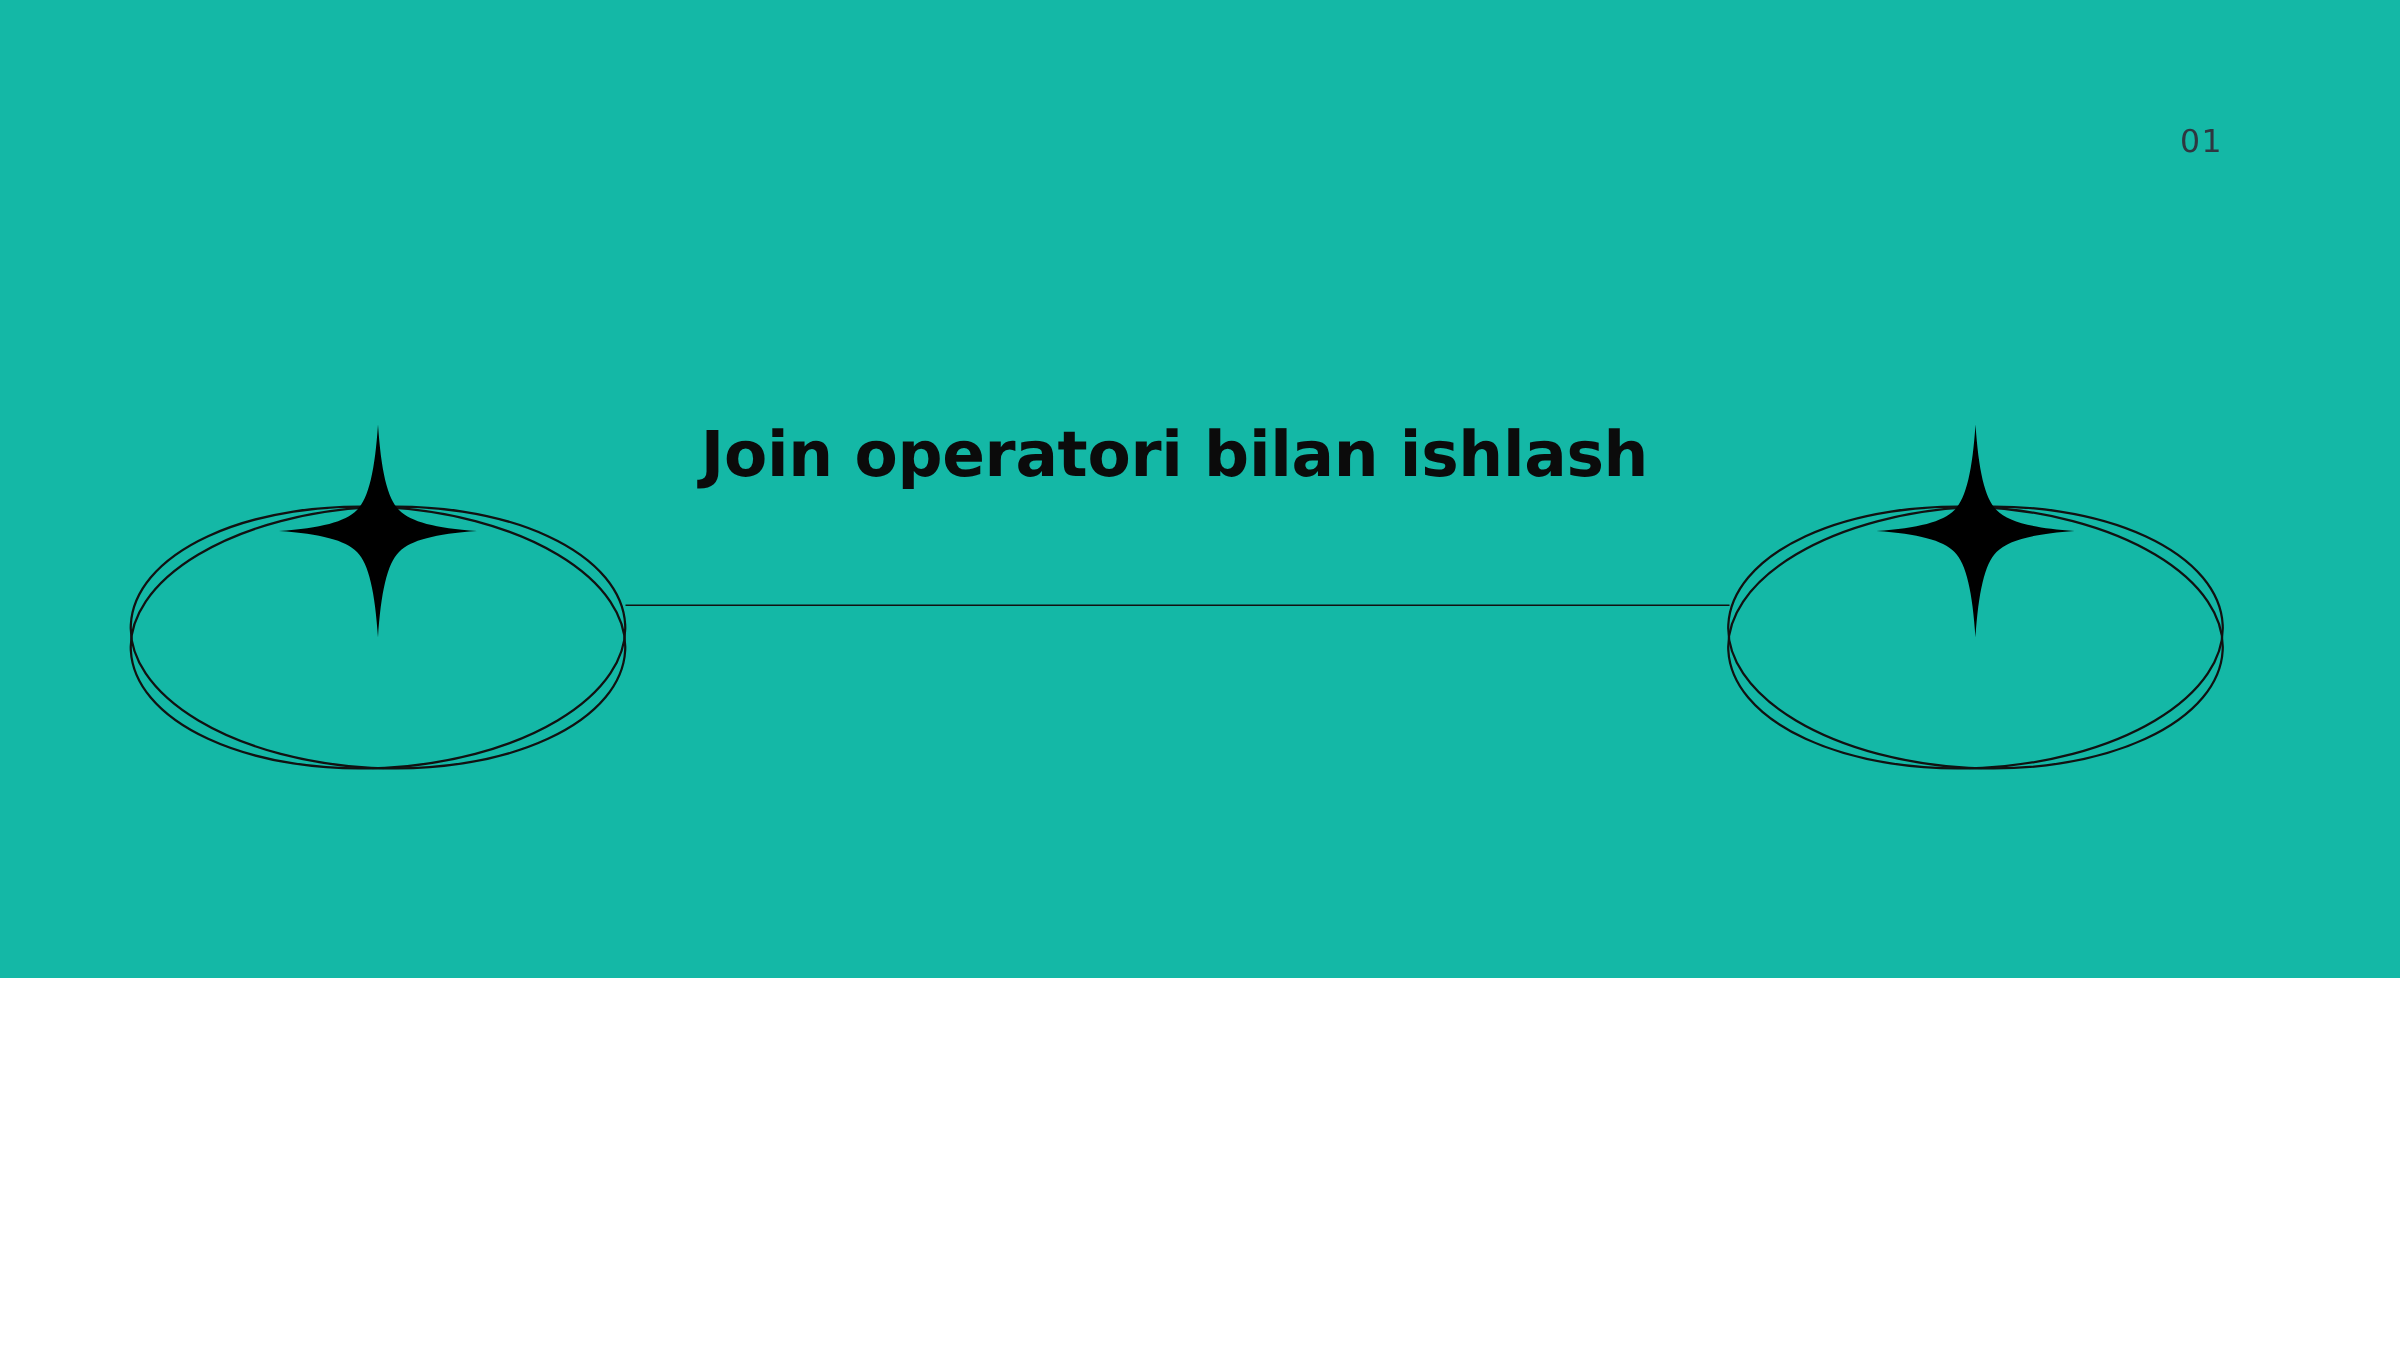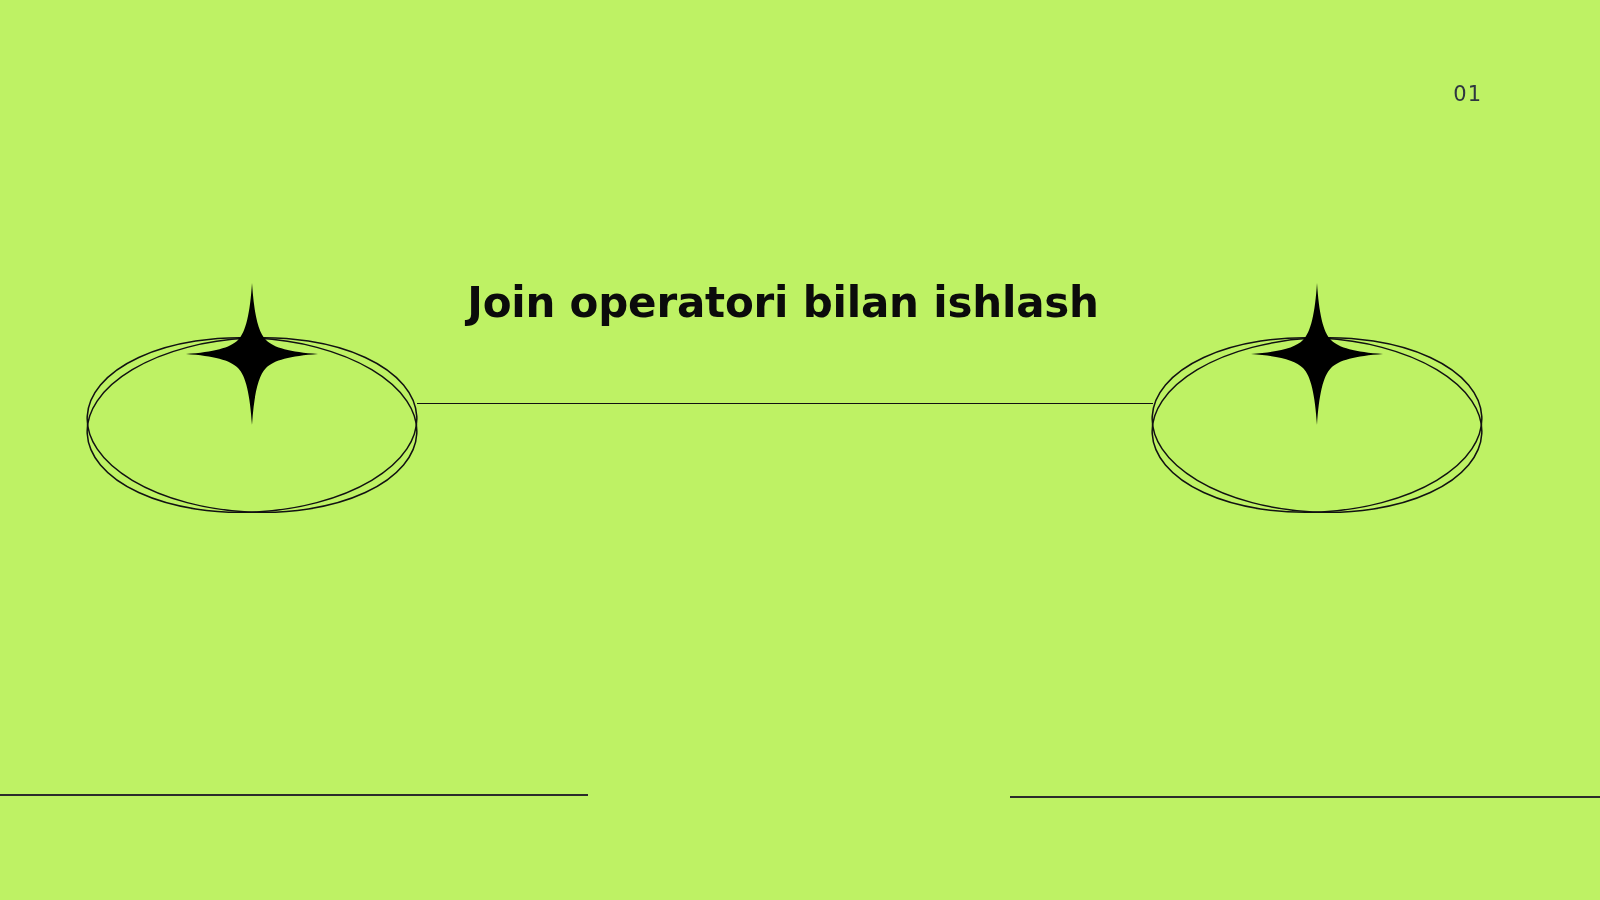--- a/index.html
+++ b/index.html
@@ -7,22 +7,22 @@
     margin: 0;
     padding: 0;
     background: #ffffff;
   }
   body {
     font-family: "Liberation Sans", sans-serif;
   }
   .slide {
     position: relative;
     width: 1600px;
-    height: 900px;
-    background: #bef264;
+    height: 652px;
+    background: #14b8a6;
     overflow: hidden;
   }
 
   
   .page-number {
     position: absolute;
     right: 118px;
     top: 84px;
     font-family: "DejaVu Sans", sans-serif;
     font-size: 21px;

